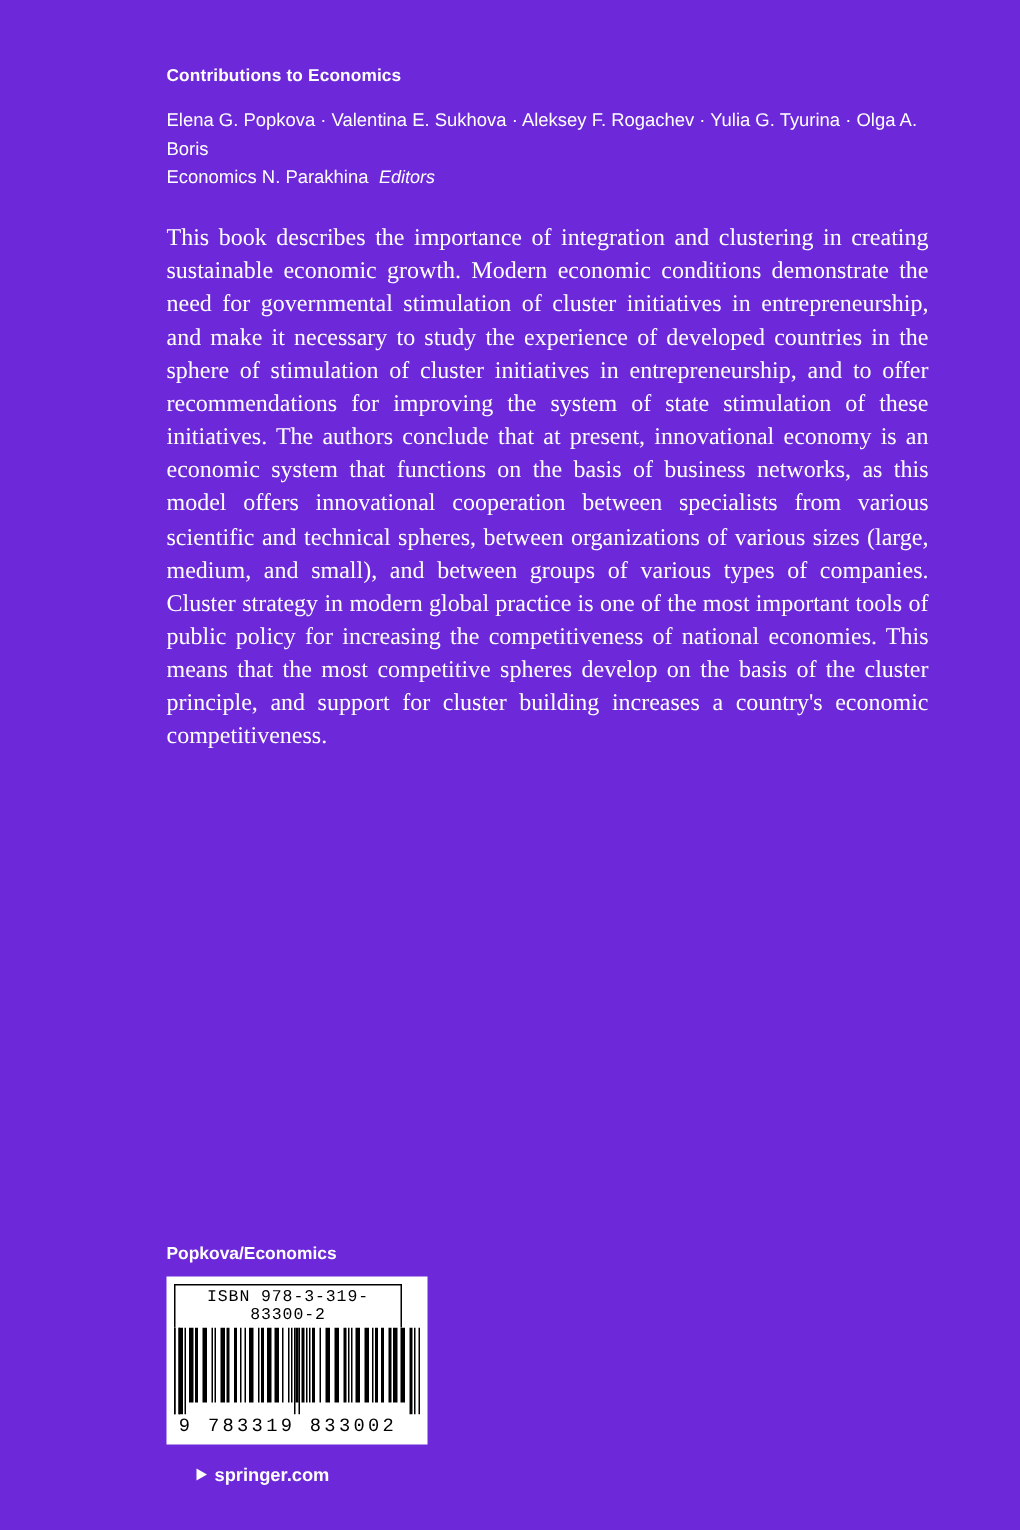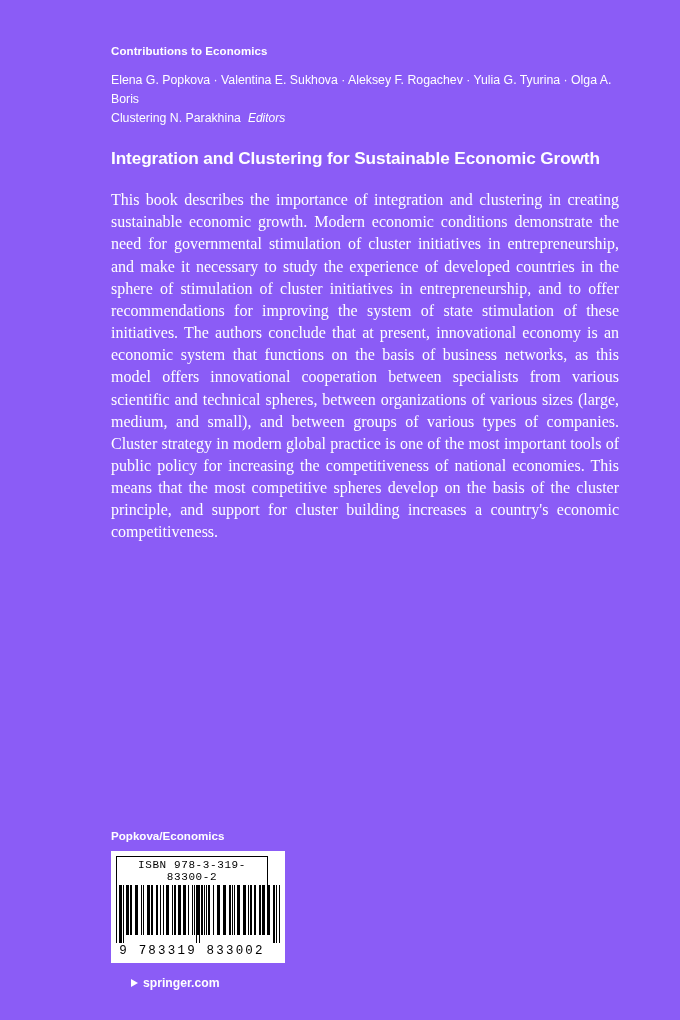--- a/index.html
+++ b/index.html
@@ -12,21 +12,21 @@
     background: #0a8ccd;
     font-family: "Liberation Serif", serif;
     overflow: hidden;
     position: relative;
   }
   .page {
     position: absolute;
     left: 0; top: 0;
     width: 680px;
     height: 1020px;
-    background: #8b5cf6;
+    background: #6d28d9;
   }
   .content {
     position: absolute;
     left: 111px;
     top: 45px;
     width: 510px;
   }
   .series-line {
     font-family: "Liberation Sans", sans-serif;
     font-size: 11.5px;
@@ -141,24 +141,23 @@
 </head>
 <body>
 
 <div class="page">
 
   <div class="content">
     <div class="series-line">Contributions to Economics</div>
 
     <div class="editors">
       <span>Elena G. Popkova · Valentina E. Sukhova · Aleksey F. Rogachev · Yulia G. Tyurina · Olga A. Boris</span><br>
-      <span>Clustering N. Parakhina</span><span class="editors-label">Editors</span>
+      <span>Economics N. Parakhina</span><span class="editors-label">Editors</span>
     </div>
 
-    <div class="title">Integration and Clustering for Sustainable Economic Growth</div>
 
     <div class="blurb">This book describes the importance of integration and clustering in creating sustainable economic growth. Modern economic conditions demonstrate the need for governmental stimulation of cluster initiatives in entrepreneurship, and make it necessary to study the experience of developed countries in the sphere of stimulation of cluster initiatives in entrepreneurship, and to offer recommendations for improving the system of state stimulation of these initiatives. The authors conclude that at present, innovational economy is an economic system that functions on the basis of business networks, as this model offers innovational cooperation between specialists from various scientific and technical spheres, between organizations of various sizes (large, medium, and small), and between groups of various types of companies. Cluster strategy in modern global practice is one of the most important tools of public policy for increasing the competitiveness of national economies. This means that the most competitive spheres develop on the basis of the cluster principle, and support for cluster building increases a country's economic competitiveness.</div>
   </div>
 
   <div class="bottom">
     <div class="category">Popkova/Economics</div>
 
     <div class="barcode-box">
       <div class="isbn-text">ISBN  978-3-319-83300-2</div>
       <div class="bars" id="bars">

